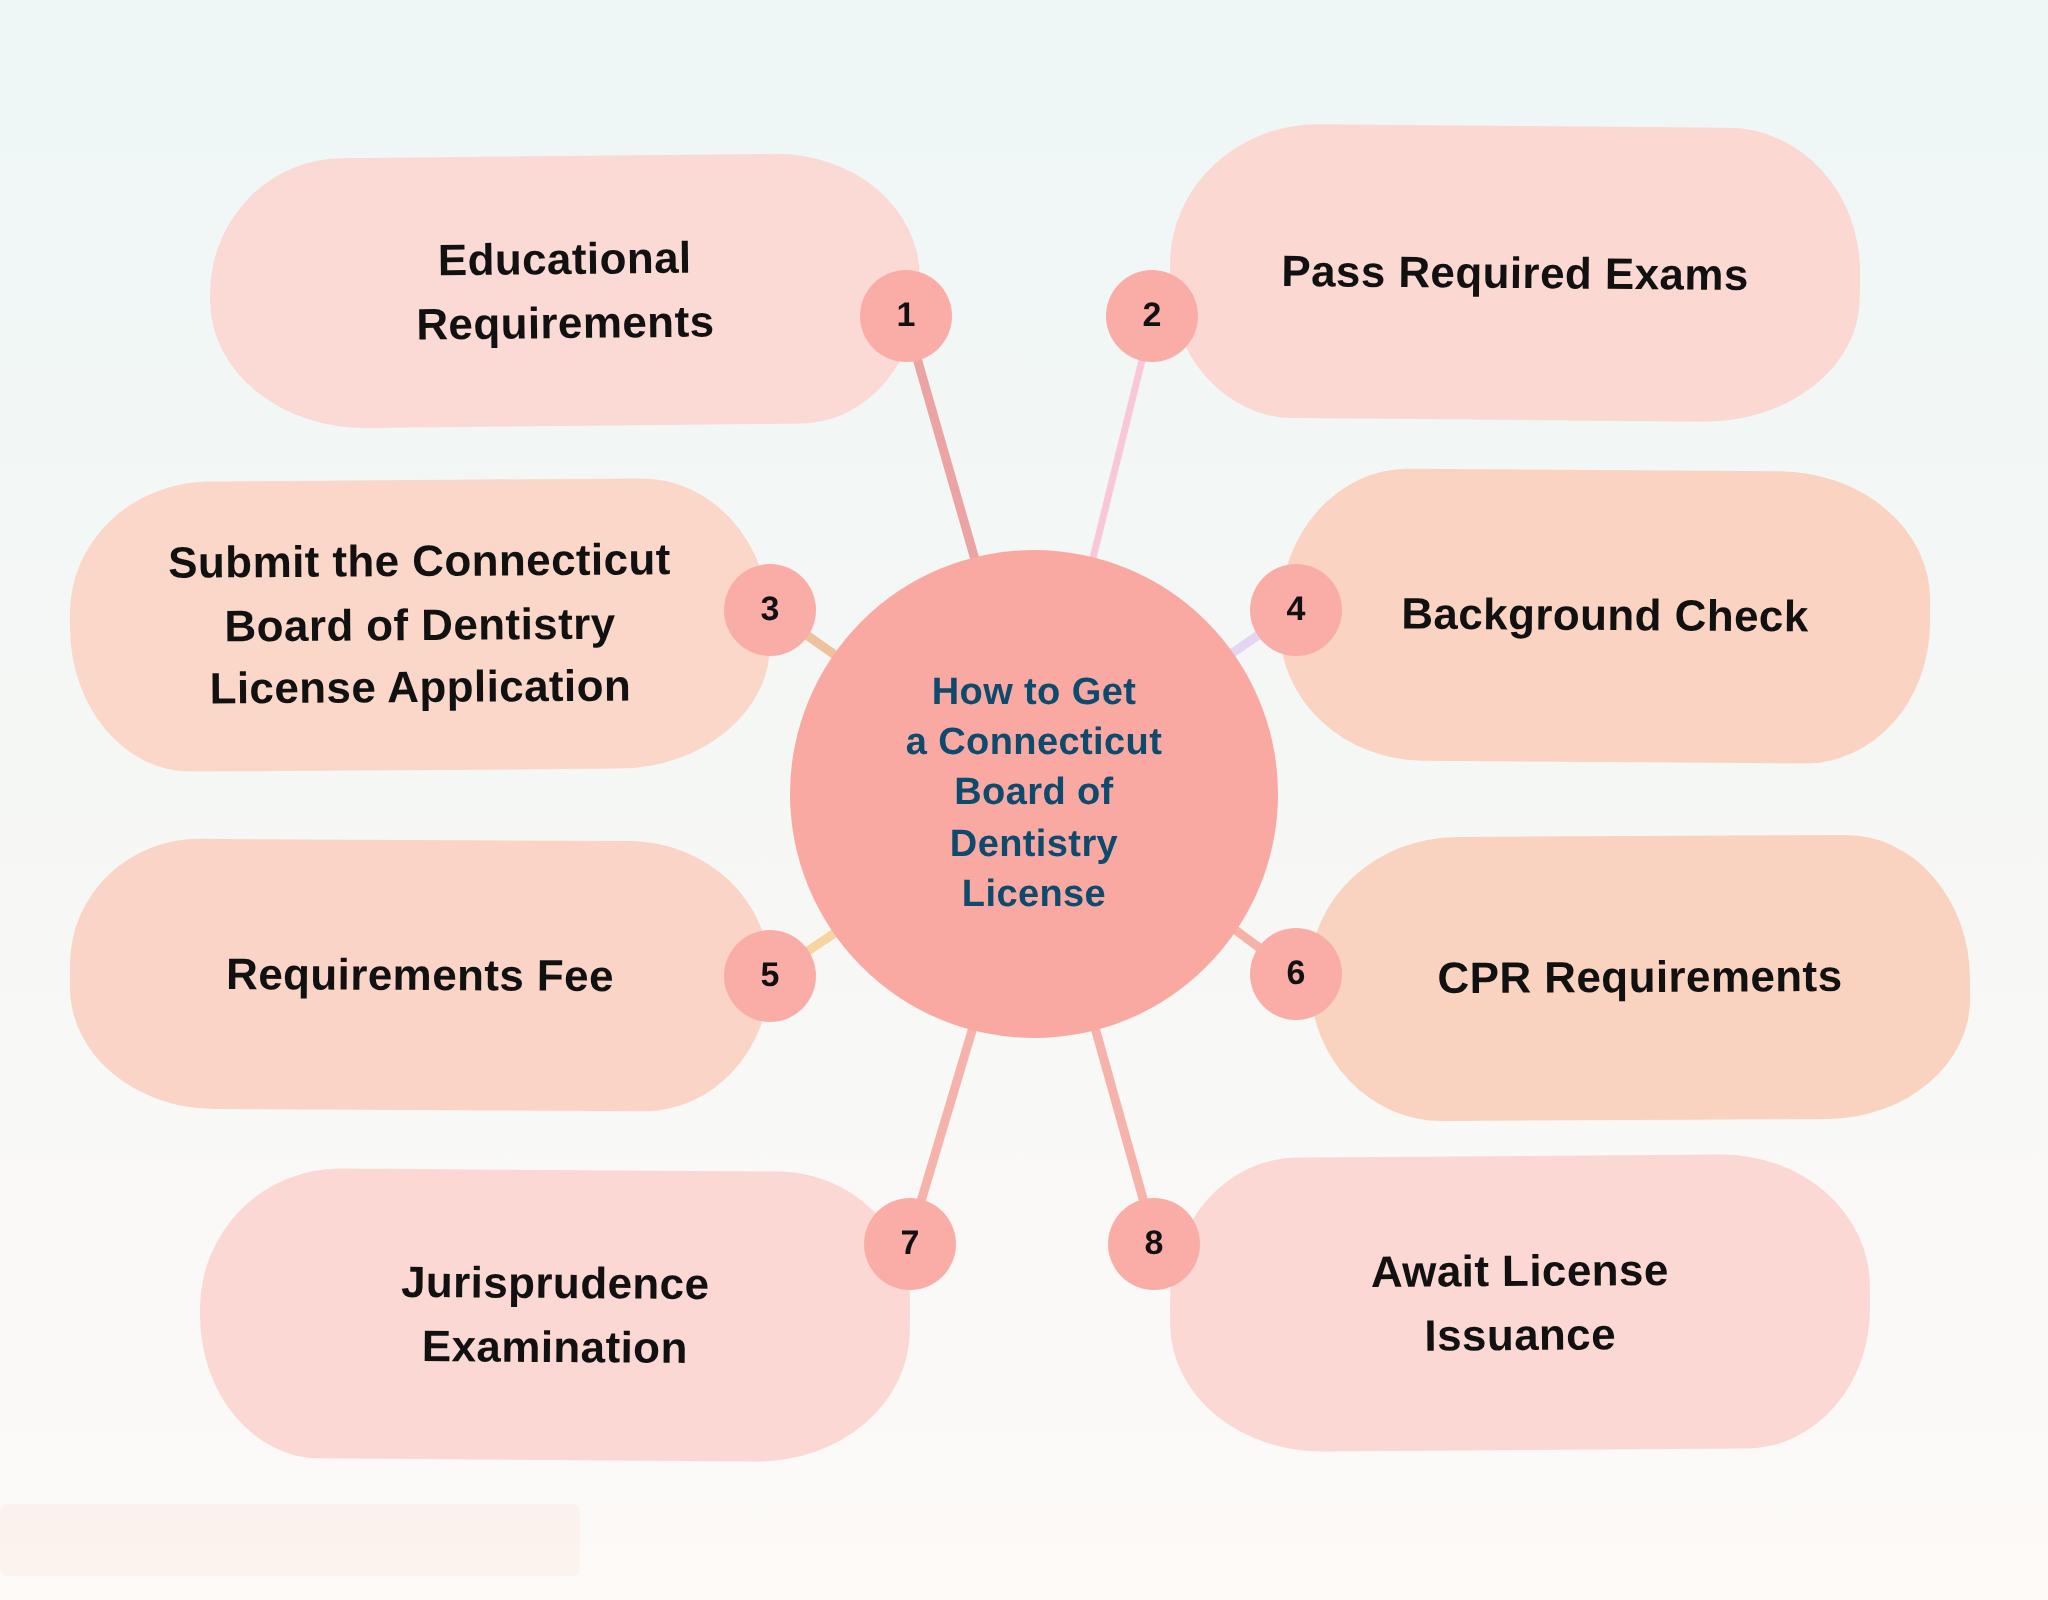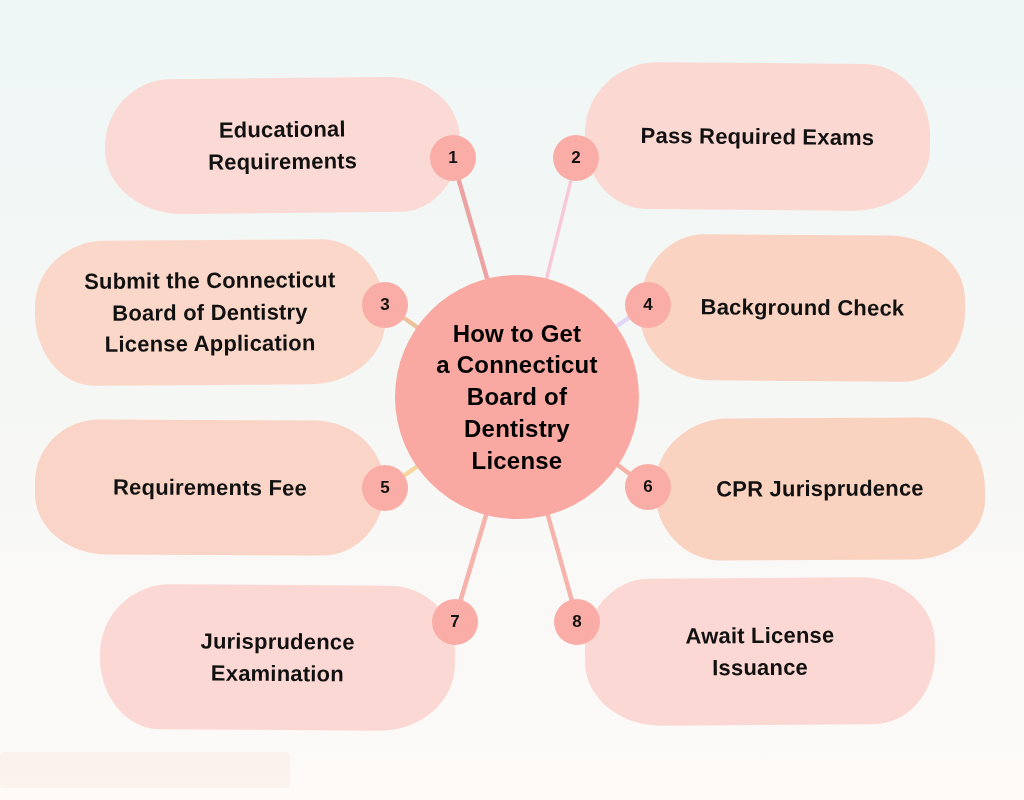--- a/index.html
+++ b/index.html
@@ -67,23 +67,23 @@
     left: 395px; top: 275px;
     width: 244px; height: 244px;
     border-radius: 50%;
     display: flex;
     align-items: center;
     justify-content: center;
     text-align: center;
   }
   .center-title {
     font-weight: 800;
-    font-size: 24px;
+    font-size: 19px;
     line-height: 1.32;
-    color: #000000;
+    color: #0c4a6e;
     white-space: pre-line;
     letter-spacing: 0.2px;
   }
   .watermark {
     position: absolute;
     left: 0px; top: 752px;
     width: 290px; height: 36px;
     background: rgba(250, 232, 227, 0.45);
     border-radius: 4px;
   }
@@ -116,21 +116,21 @@
 Board of Dentistry
 License Application</span>
     </div>
   <div class="blob b4" style="background: rgb(250, 211, 194);">
       <span>Background Check</span>
     </div>
   <div class="blob b5" style="background: rgb(250, 213, 199);">
       <span>Requirements Fee</span>
     </div>
   <div class="blob b6" style="background: rgb(250, 210, 192);">
-      <span>CPR Jurisprudence</span>
+      <span>CPR Requirements</span>
     </div>
   <div class="blob b7" style="background: rgb(251, 216, 211);">
       <span>Jurisprudence
 Examination</span>
     </div>
   <div class="blob b8" style="background: rgb(251, 216, 211);">
       <span>Await License
 Issuance</span>
     </div>
 

